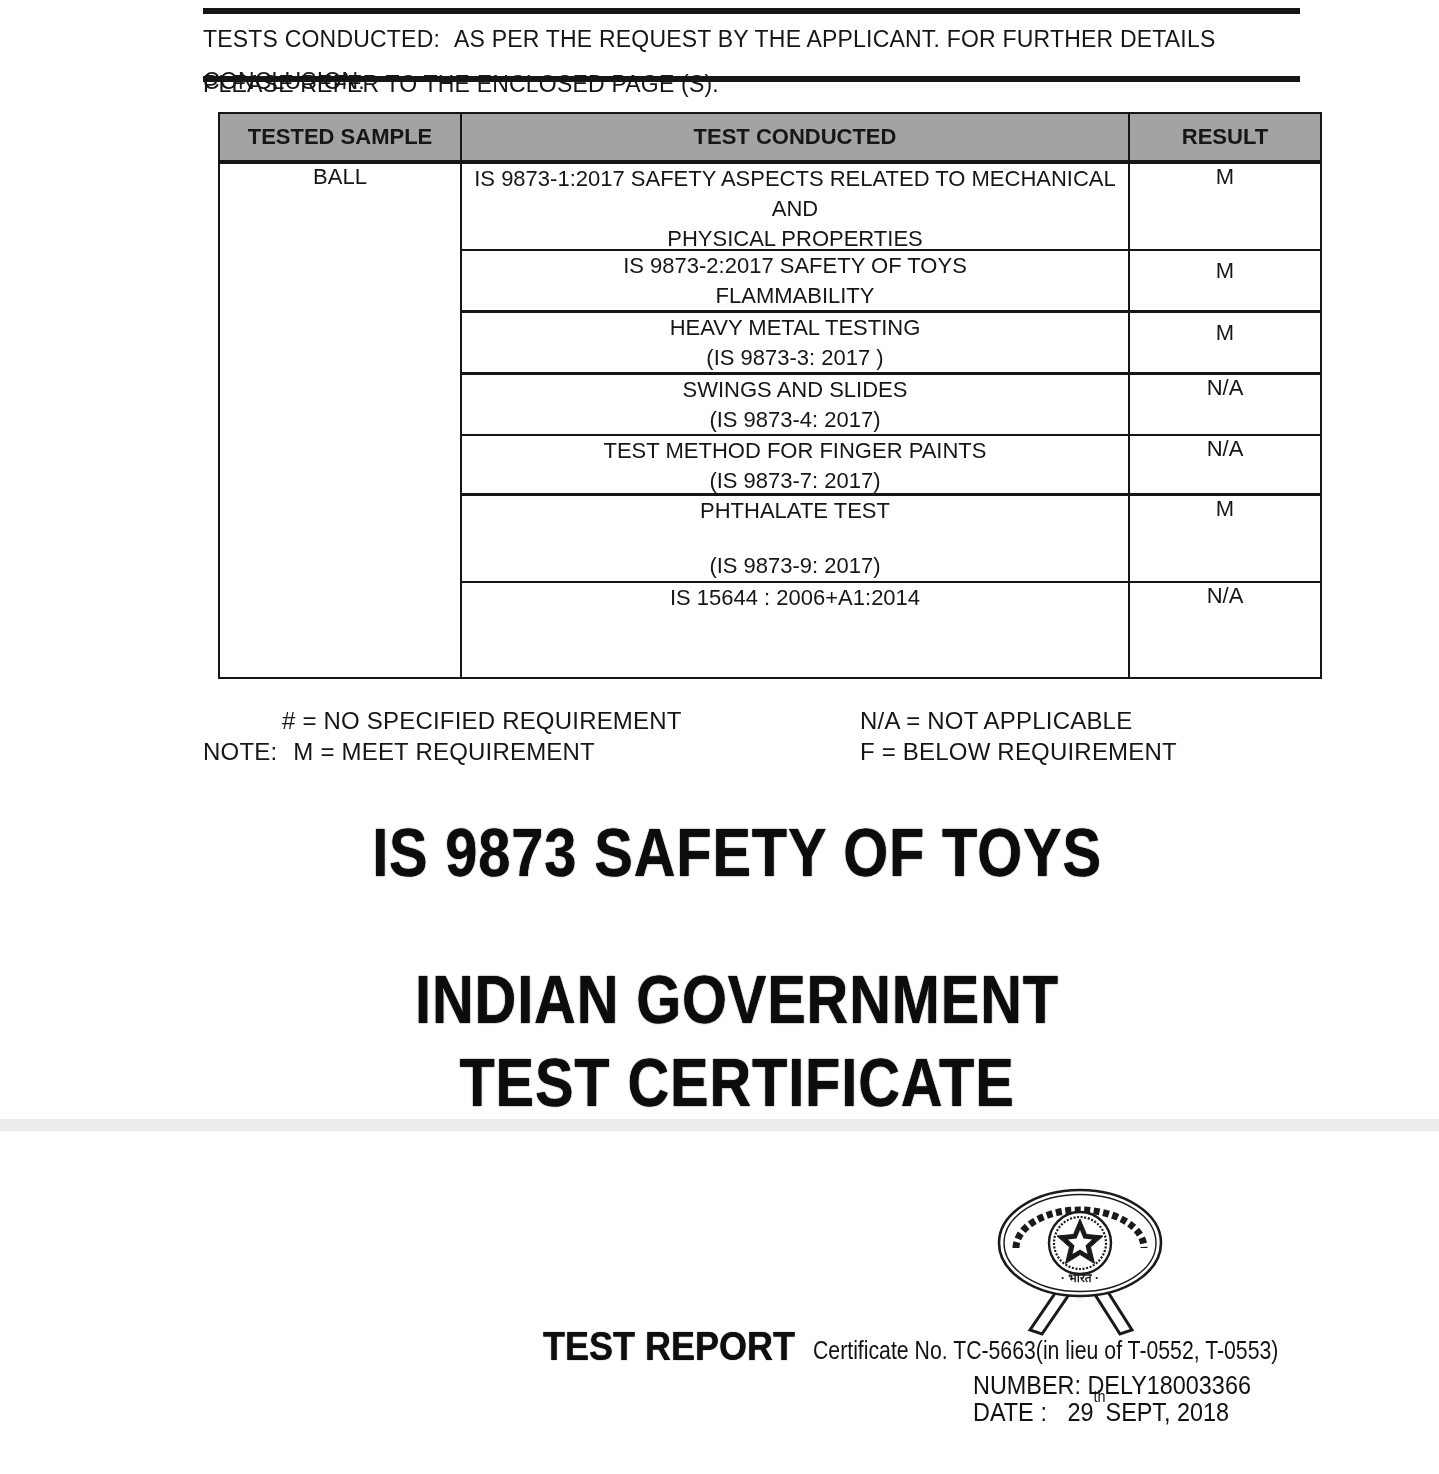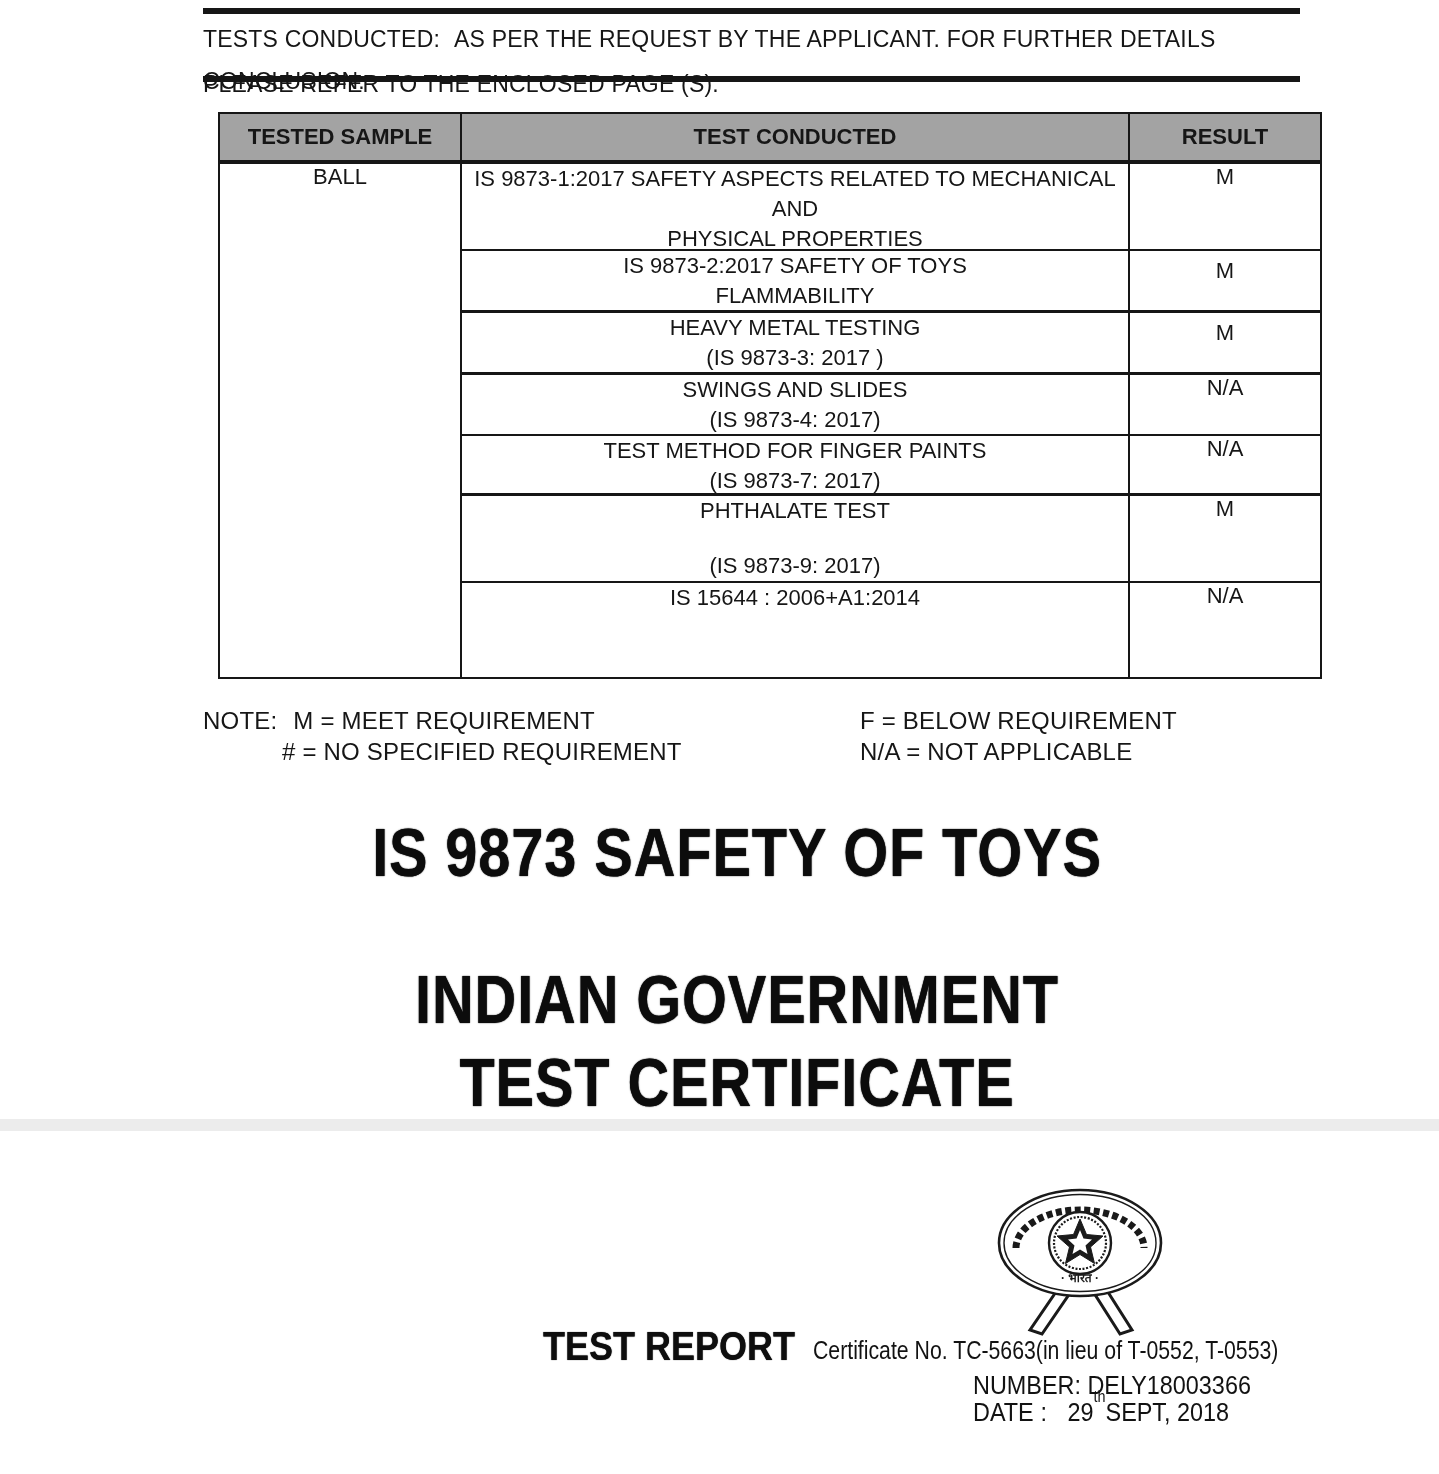--- a/index.html
+++ b/index.html
@@ -171,28 +171,28 @@
     <div class="cell res bb-thin">M</div>
 
     <div class="cell vr top">
       <div class="test-line">IS 15644 : 2006+A1:2014</div>
     </div>
     <div class="cell res">N/A</div>
   </div>
 
   <div class="note">
     <div class="note-row">
+      <div class="note-left note-indent"># = NO SPECIFIED REQUIREMENT</div>
+      <div>N/A = NOT APPLICABLE</div>
+    </div>
+    <div class="note-row">
       <div class="note-left">
         <span class="note-label">NOTE:</span><span>M = MEET REQUIREMENT</span>
       </div>
       <div>F = BELOW REQUIREMENT</div>
-    </div>
-    <div class="note-row">
-      <div class="note-left note-indent"># = NO SPECIFIED REQUIREMENT</div>
-      <div>N/A = NOT APPLICABLE</div>
     </div>
   </div>
 
   <div class="bigtitle h1">IS 9873 SAFETY OF TOYS</div>
   <div class="bigtitle h2">INDIAN GOVERNMENT</div>
   <div class="bigtitle h3">TEST CERTIFICATE</div>
 
   <div class="band"></div>
 
   <svg class="seal" width="180" height="152" viewBox="0 0 180 152">

